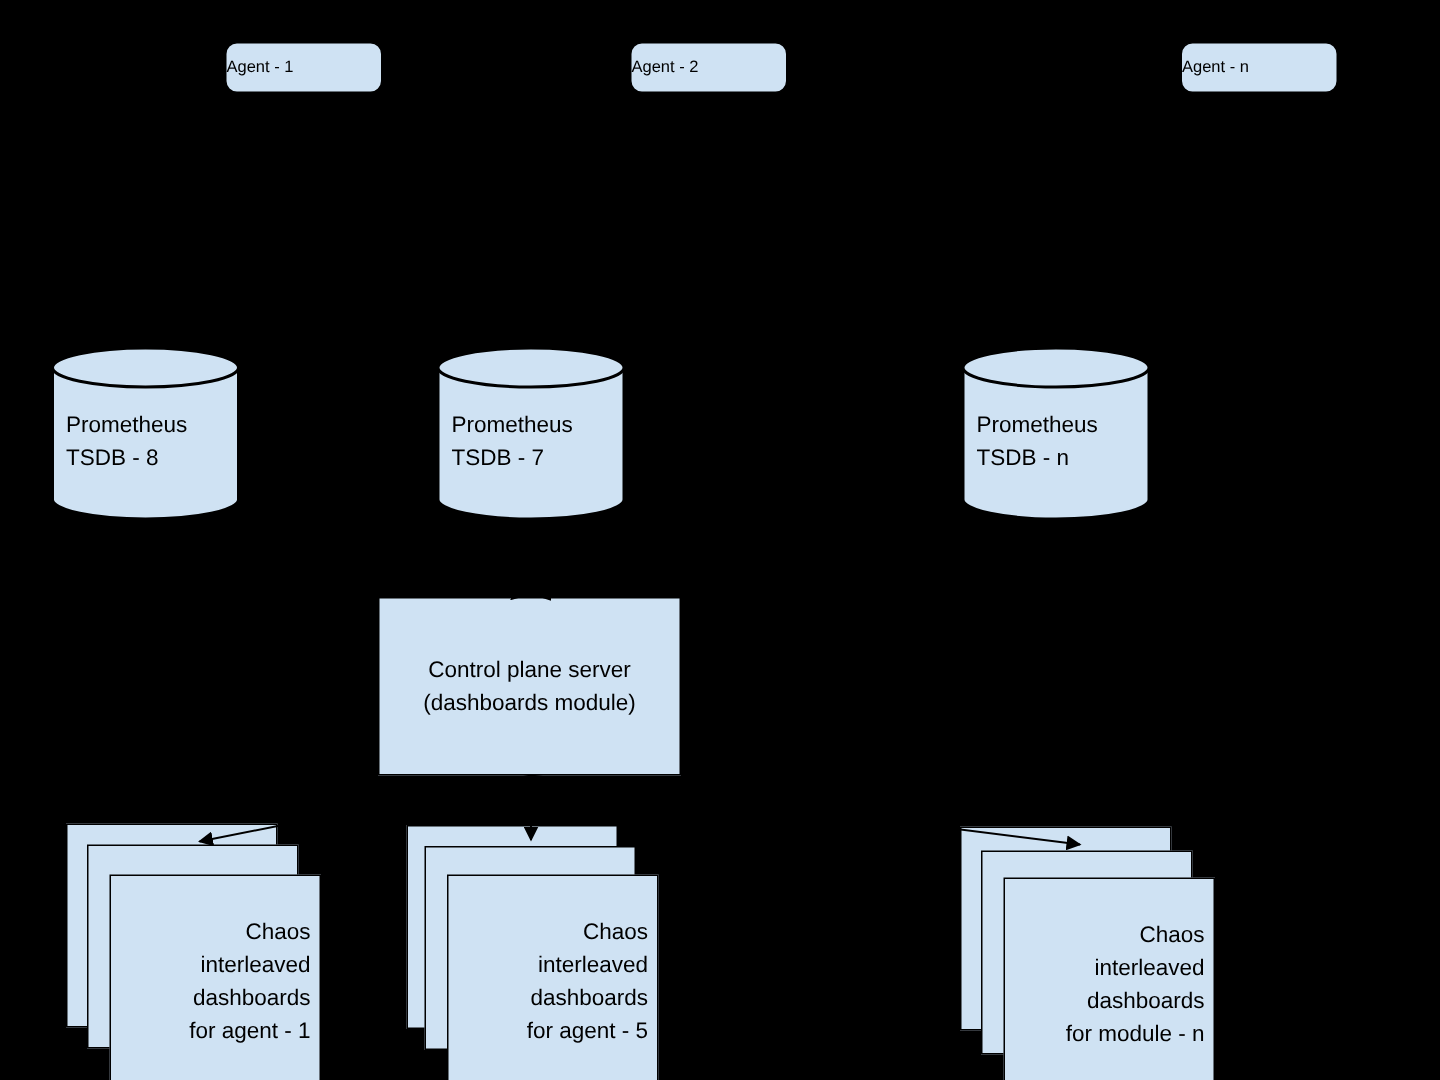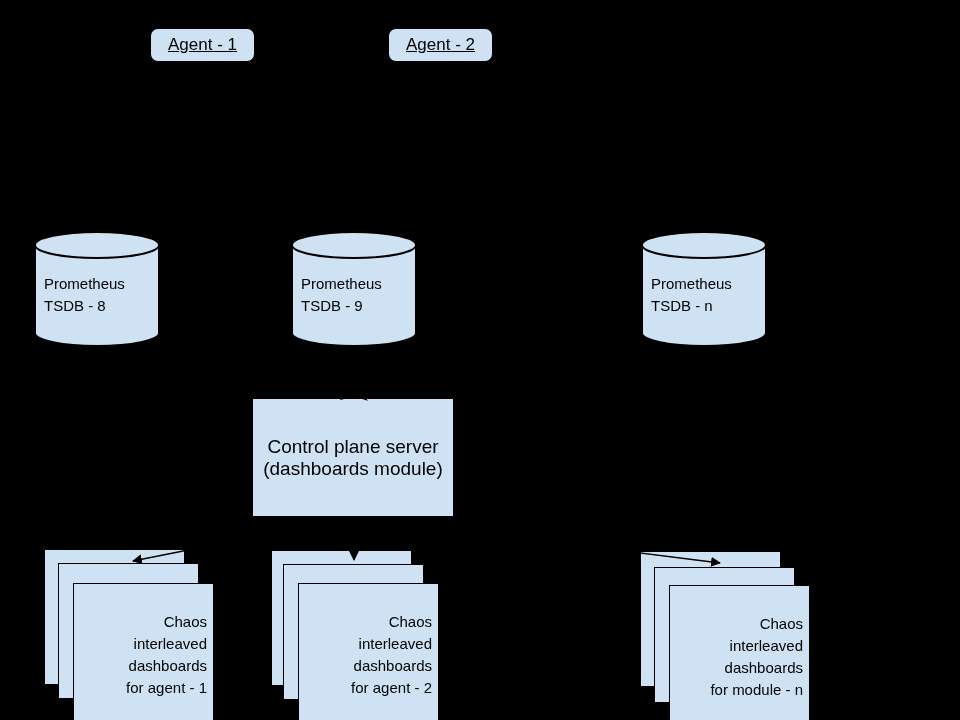--- a/index.html
+++ b/index.html
@@ -11,46 +11,45 @@
     background:var(--background);
     font-family:"Liberation Sans", sans-serif;
     color:var(--text);
   }
   .canvas { position:relative; width:960px; height:720px; }
 
   
   .agent {
     position:absolute; top:28px; width:105px; height:34px; box-sizing:border-box;
     background:var(--shape-fill); border:1.5px solid var(--line); border-radius:8px;
-    display:flex; align-items:center; justify-content:center;
-    font-size:17px;
-    text-decoration:underline;
+    display:flex; align-items:center; 
+    font-size:11px;
   }
   .agent-1 { left:150px; }
-  .agent-2 { left:388px; }
+  .agent-2 { left:420px; }
   .agent-n { left:787px; }
 
   
   .cyl { position:absolute; width:128px; height:118px; }
   .cyl-1 { left:33px;  top:230px; }
   .cyl-2 { left:290px; top:230px; }
   .cyl-n { left:640px; top:230px; }
   .cyl-label {
     position:absolute; font-size:15px; line-height:22px; width:118px;
   }
   .cyl-label-1 { left:44px;  top:273px; }
   .cyl-label-2 { left:301px; top:273px; }
   .cyl-label-n { left:651px; top:273px; }
 
   
   .control {
     position:absolute; left:252px; top:398px; width:202px; height:119px; box-sizing:border-box;
     background:var(--shape-fill); border:1px solid var(--line);
     display:flex; flex-direction:column; align-items:center; justify-content:center;
-    font-size:19px; line-height:22px; text-align:center;
+    font-size:15px; line-height:22px; text-align:center;
   }
 
   
   .stack { position:absolute; }
   .stack-1 { left:44px;  top:549px; width:170px; height:175px; }
   .stack-2 { left:271px; top:550px; width:170px; height:175px; }
   .stack-n { left:640px; top:551px; width:171px; height:175px; }
   .sheet {
     position:absolute; width:141px; height:136px; box-sizing:border-box;
     background:var(--shape-fill); border:1.5px solid var(--line);
@@ -75,41 +74,44 @@
 <body>
 
 <div class="canvas">
 
   <div class="agent agent-1">
     <span>Agent - 1</span>
   </div>
   <div class="agent agent-2">
     <span>Agent - 2</span>
   </div>
+  <div class="agent agent-n">
+    <span>Agent - n</span>
+  </div>
 
   <svg class="cyl cyl-1" viewBox="0 0 128 118">
     <path d="M2 15 L2 103 A62 13 0 0 0 126 103 L126 15 Z" style="fill:var(--shape-fill); stroke:var(--line); stroke-width:2"></path>
     <ellipse cx="64" cy="15" rx="62" ry="13" style="fill:var(--shape-fill); stroke:var(--line); stroke-width:2"></ellipse>
   </svg>
   <svg class="cyl cyl-2" viewBox="0 0 128 118">
     <path d="M2 15 L2 103 A62 13 0 0 0 126 103 L126 15 Z" style="fill:var(--shape-fill); stroke:var(--line); stroke-width:2"></path>
     <ellipse cx="64" cy="15" rx="62" ry="13" style="fill:var(--shape-fill); stroke:var(--line); stroke-width:2"></ellipse>
   </svg>
   <svg class="cyl cyl-n" viewBox="0 0 128 118">
     <path d="M2 15 L2 103 A62 13 0 0 0 126 103 L126 15 Z" style="fill:var(--shape-fill); stroke:var(--line); stroke-width:2"></path>
     <ellipse cx="64" cy="15" rx="62" ry="13" style="fill:var(--shape-fill); stroke:var(--line); stroke-width:2"></ellipse>
   </svg>
 
   <div class="cyl-label cyl-label-1">
     <div>Prometheus</div>
     <div>TSDB - 8</div>
   </div>
   <div class="cyl-label cyl-label-2">
     <div>Prometheus</div>
-    <div>TSDB - 9</div>
+    <div>TSDB - 7</div>
   </div>
   <div class="cyl-label cyl-label-n">
     <div>Prometheus</div>
     <div>TSDB - n</div>
   </div>
 
   <div class="control">
     <div>Control plane server</div>
     <div>(dashboards module)</div>
   </div>
@@ -128,21 +130,21 @@
   </div>
 
   <div class="stack stack-2">
     <div class="sheet back"></div>
     <div class="sheet middle"></div>
     <div class="sheet front">
       <div class="sheet-text">
         <div>Chaos</div>
         <div>interleaved</div>
         <div>dashboards</div>
-        <div>for agent - 2</div>
+        <div>for agent - 5</div>
       </div>
     </div>
   </div>
 
   <div class="stack stack-n">
     <div class="sheet back"></div>
     <div class="sheet middle"></div>
     <div class="sheet front">
       <div class="sheet-text">
         <div>Chaos</div>

